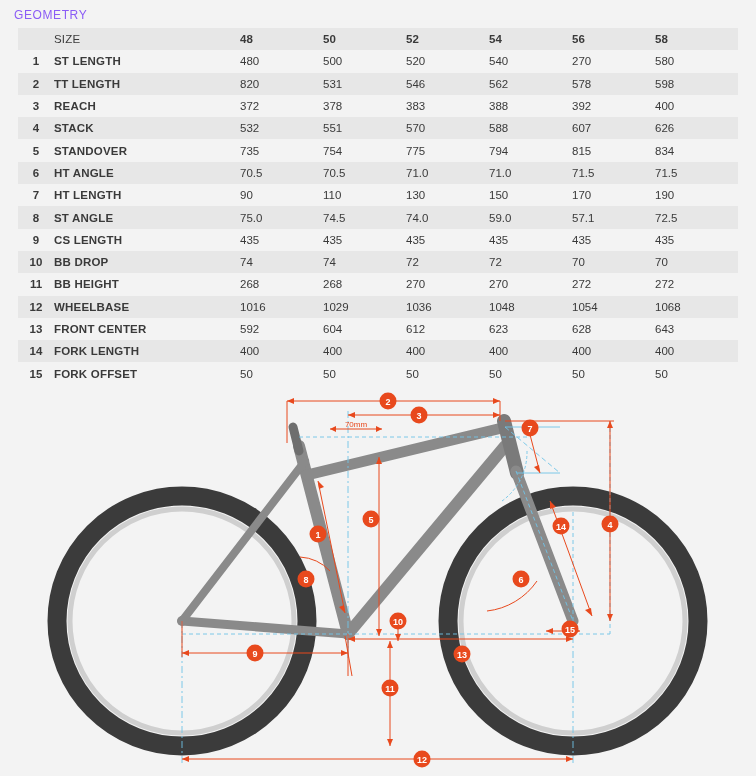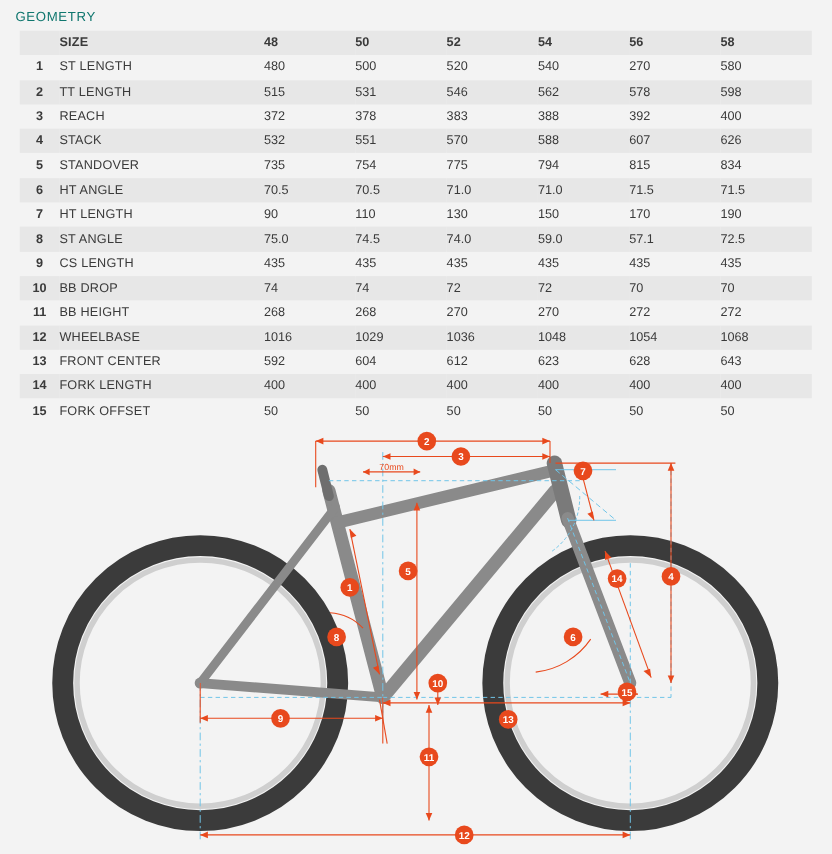--- a/index.html
+++ b/index.html
@@ -17,21 +17,21 @@
   }
   .page {
     width: 756px;
     height: 776px;
     position: relative;
     background: #f3f3f3;
   }
   .section-title {
     font-size: 12px;
     letter-spacing: 0.6px;
-    color: #0f766e;
+    color: #8b5cf6;
     padding: 8px 0 6px 14px;
     font-weight: normal;
   }
   table.geo {
     border-collapse: collapse;
     width: 720px;
     margin-left: 18px;
     table-layout: fixed;
   }
   table.geo td {
@@ -43,37 +43,37 @@
   }
   td.num {
     width: 36px;
     text-align: center;
     color: #3a3a3a;
     font-weight: bold;
     font-size: 11px;
   }
   td.label {
     width: 186px;
-    font-weight: normal;
+    font-weight: bold;
     letter-spacing: 0.2px;
     padding-left: 38px;
     box-sizing: border-box;
     font-size: 11.5px;
   }
   td.val {
     width: 83px;
     padding-left: 8px;
     box-sizing: border-box;
   }
   tr.shade td {
     background: #e7e7e7;
   }
   tr.head td {
     background: #e7e7e7;
-    font-weight: bold;
+    font-weight: normal;
   }
   tr.head td.val {
     font-weight: bold;
   }
   .diagram-wrap {
     position: relative;
     width: 756px;
     height: 380px;
     margin-top: 6px;
   }
@@ -121,21 +121,21 @@
         <td class="val">500</td>
         <td class="val">520</td>
         <td class="val">540</td>
         <td class="val">270</td>
         <td class="val">580</td>
       </tr>
 
       <tr class="shade">
         <td class="num">2</td>
         <td class="label">TT LENGTH</td>
-        <td class="val">515</td>
+        <td class="val">820</td>
         <td class="val">531</td>
         <td class="val">546</td>
         <td class="val">562</td>
         <td class="val">578</td>
         <td class="val">598</td>
       </tr>
 
       <tr>
         <td class="num">3</td>
         <td class="label">REACH</td>

